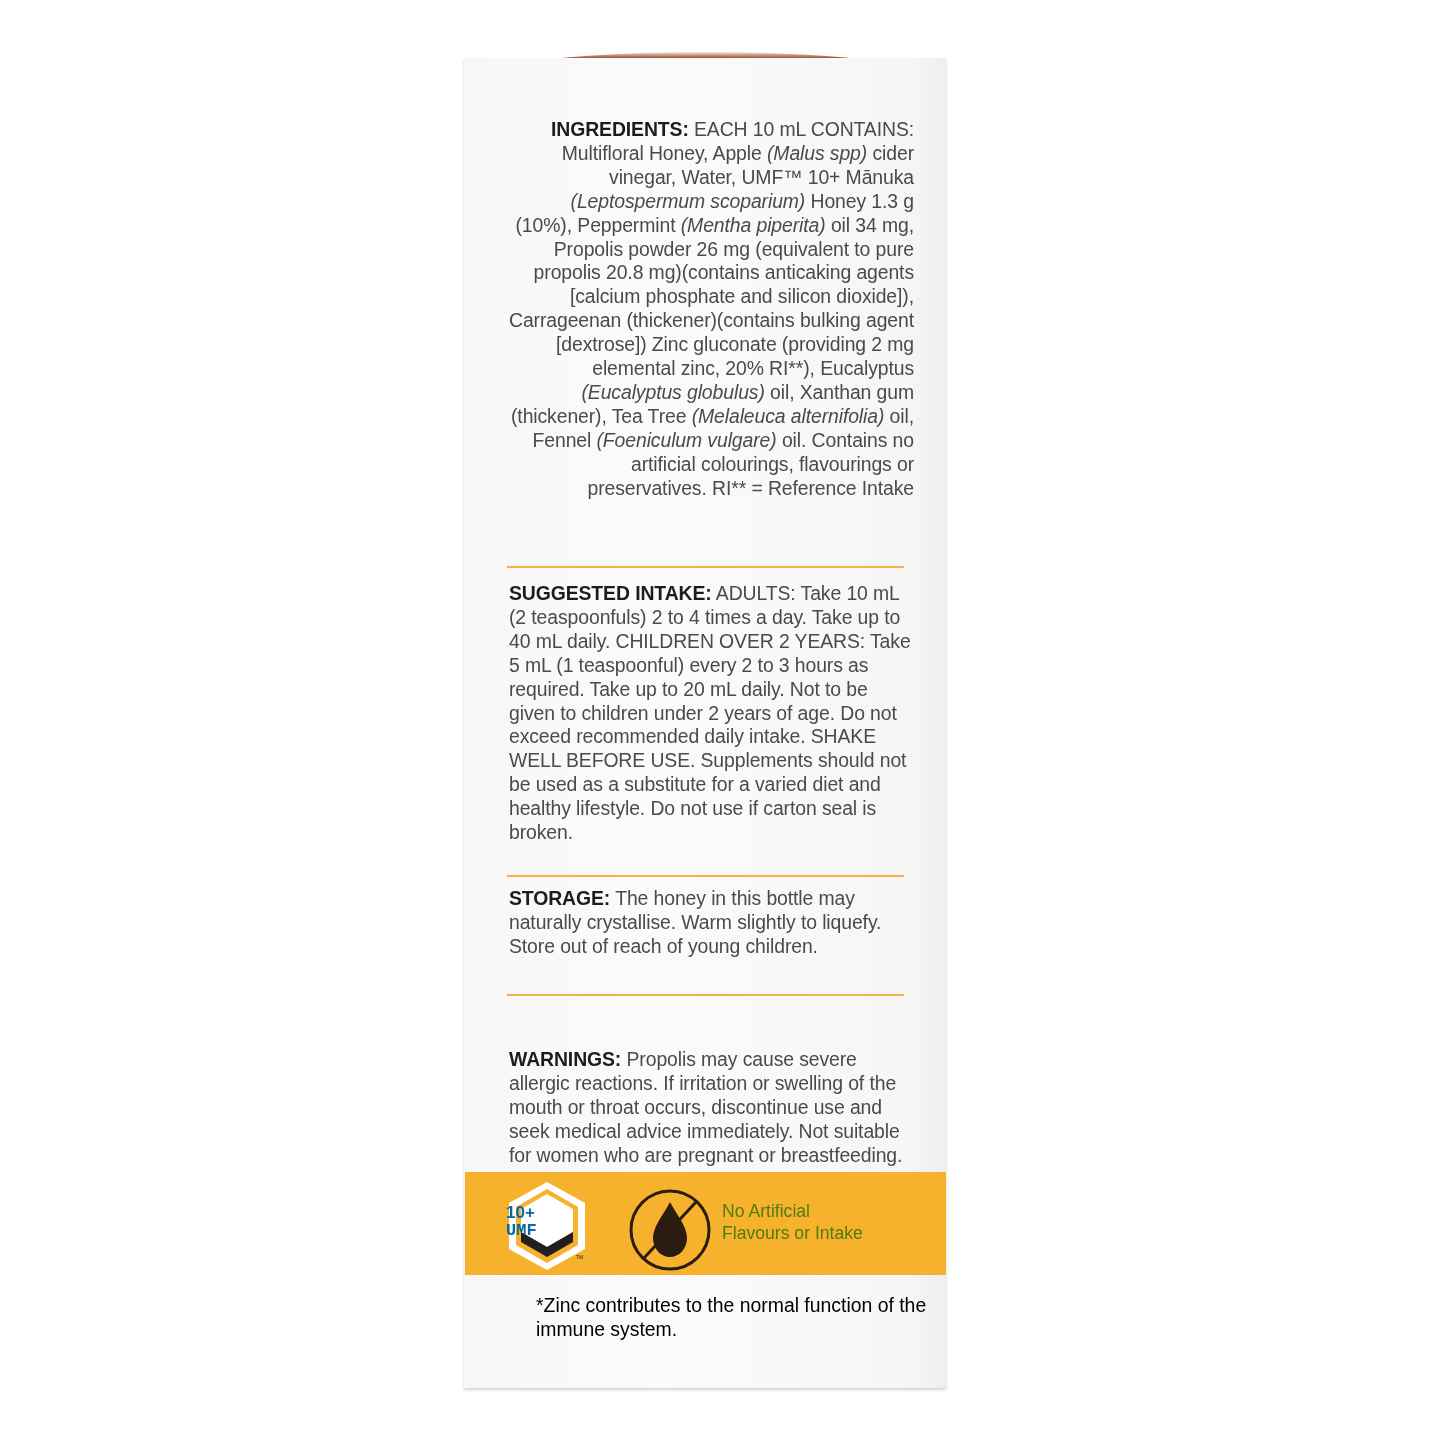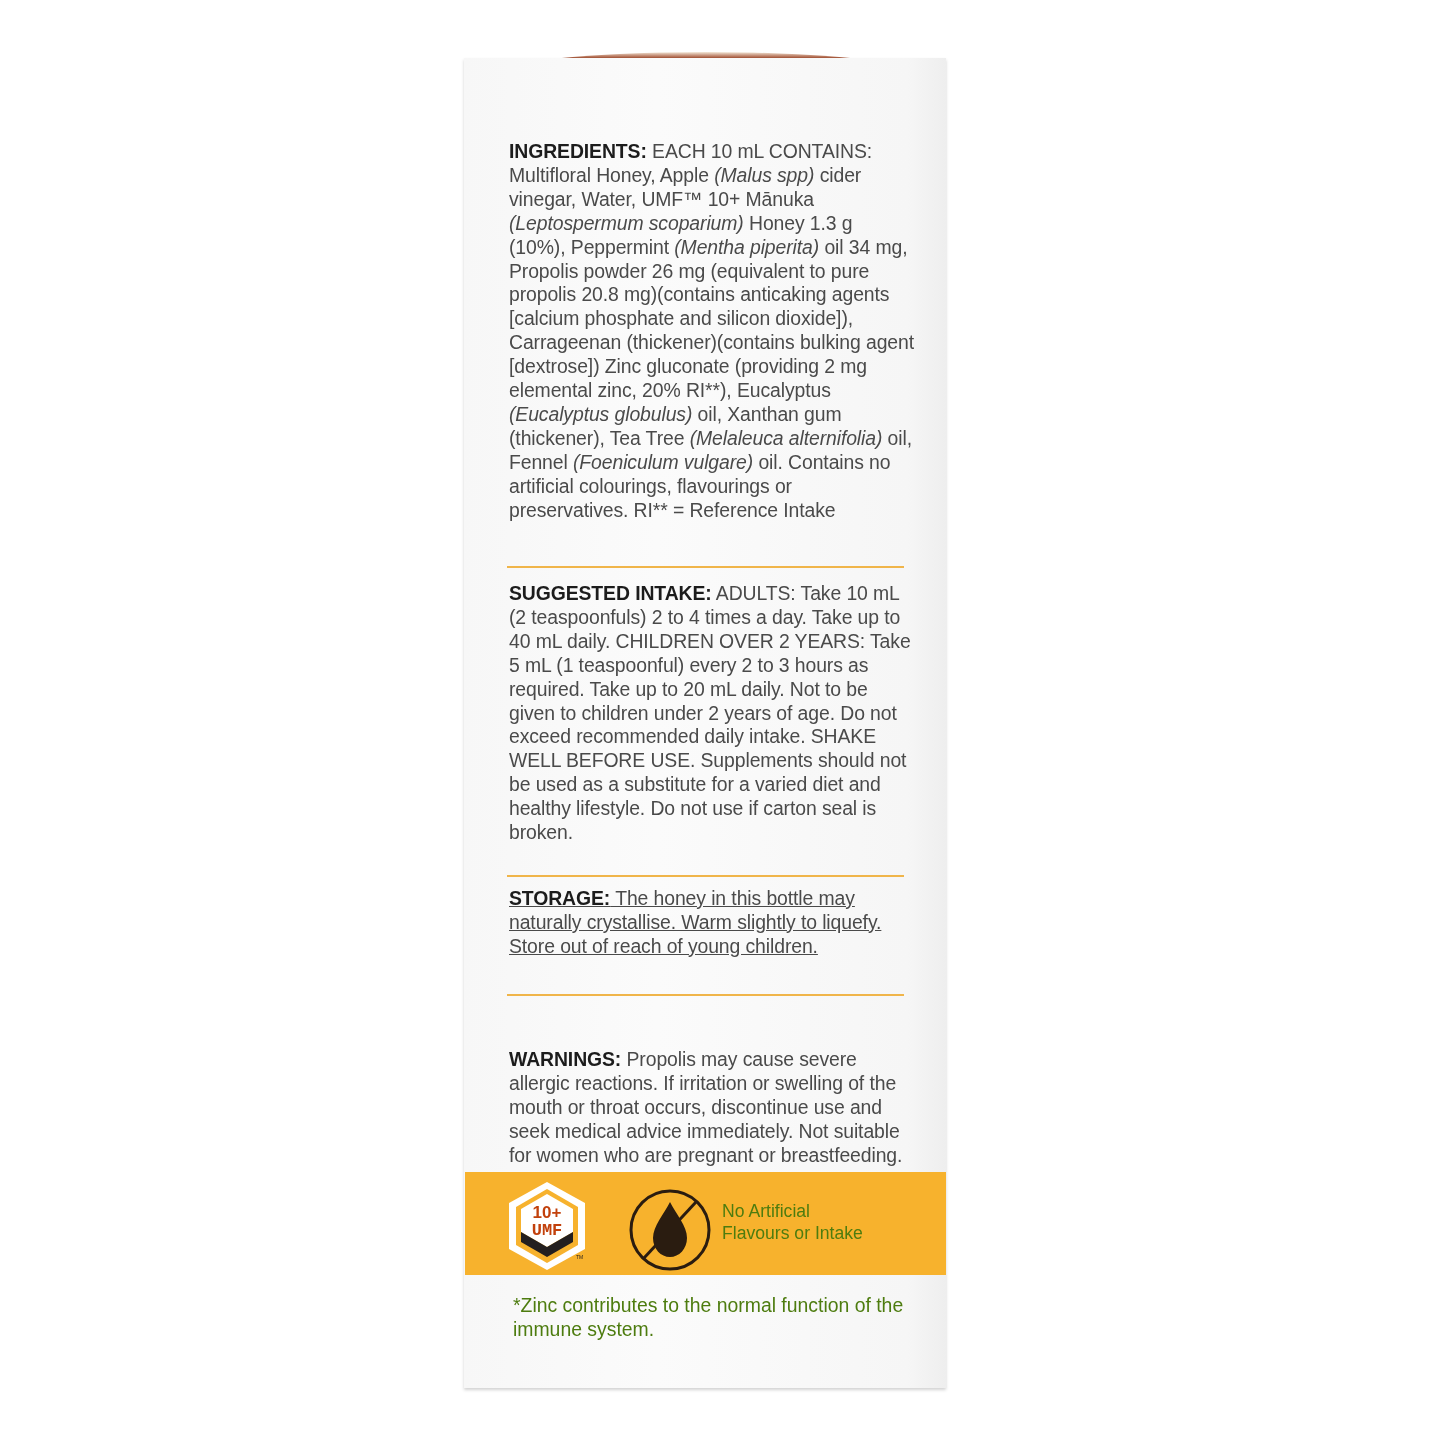--- a/index.html
+++ b/index.html
@@ -75,23 +75,22 @@
       position: absolute;
       left: 506px;
       top: 1180px;
       width: 82px;
       height: 92px;
     }
     .umf-text {
       position: absolute;
       left: 0;
       width: 82px;
-      text-align: center;
       font-weight: bold;
-      color: #c2410c;
+      color: #0369a1;
       font-size: 17px;
       line-height: 18px;
     }
     .drop-icon {
       position: absolute;
       left: 628px;
       top: 1188px;
       width: 84px;
       height: 84px;
     }
@@ -99,48 +98,48 @@
       position: absolute;
       left: 722px;
       top: 1200px;
       width: 210px;
       font-size: 17.6px;
       line-height: 22px;
       color: #4d7c0f;
     }
     .footnote {
       position: absolute;
-      left: 513px;
+      left: 536px;
       top: 1293px;
       width: 420px;
       font-size: 19.4px;
       line-height: 24px;
-      color: #4d7c0f;
+      color: #000000;
     }
   </style>
 </head>
 <body>
 
 <div class="box-lid"></div>
 <div class="box-lid-inner"></div>
 <div class="box"></div>
 
-<div class="section" style="top:140px;">
+<div class="section" style="top:118px;text-align:right;">
   <span class="heading">INGREDIENTS:</span><span> EACH 10 mL CONTAINS: Multifloral Honey, Apple </span><em>(Malus spp)</em><span> cider vinegar, Water, UMF™ 10+ Mānuka </span><em>(Leptospermum scoparium)</em><span> Honey 1.3 g (10%), Peppermint </span><em>(Mentha piperita)</em><span> oil 34 mg, Propolis powder 26 mg (equivalent to pure propolis 20.8 mg)(contains anticaking agents [calcium phosphate and silicon dioxide]), Carrageenan (thickener)(contains bulking agent [dextrose]) Zinc gluconate (providing 2 mg elemental zinc, 20% RI**), Eucalyptus </span><em>(Eucalyptus globulus)</em><span> oil, Xanthan gum (thickener), Tea Tree </span><em>(Melaleuca alternifolia)</em><span> oil, Fennel </span><em>(Foeniculum vulgare)</em><span> oil. Contains no artificial colourings, flavourings or preservatives. RI** = Reference Intake</span>
 </div>
 
 <div class="divider" style="top:566px;"></div>
 
 <div class="section" style="top:582px;">
   <span class="heading">SUGGESTED INTAKE:</span><span> ADULTS: Take 10 mL (2 teaspoonfuls) 2 to 4 times a day. Take up to 40 mL daily.  CHILDREN OVER 2 YEARS: Take 5 mL (1 teaspoonful) every 2 to 3 hours as required. Take up to 20 mL daily. Not to be given to children under 2 years of age. Do not exceed recommended daily intake. SHAKE WELL BEFORE USE. Supplements should not be used as a substitute for a varied diet and healthy lifestyle. Do not use if carton seal is broken.</span>
 </div>
 
 <div class="divider" style="top:875px;"></div>
 
-<div class="section" style="top:887px;text-decoration:underline;">
+<div class="section" style="top:887px;">
   <span class="heading">STORAGE:</span><span> The honey in this bottle may naturally crystallise. Warm slightly to liquefy. Store out of reach of young children.</span>
 </div>
 
 <div class="divider" style="top:994px;"></div>
 
 <div class="section" style="top:1005px;margin-top:43px;">
   <span class="heading">WARNINGS:</span><span> Propolis may cause severe allergic reactions. If irritation or swelling of the mouth or throat occurs, discontinue use and seek medical advice immediately. Not suitable for women who are pregnant or breastfeeding.</span>
 </div>
 
 <div class="banner"></div>

